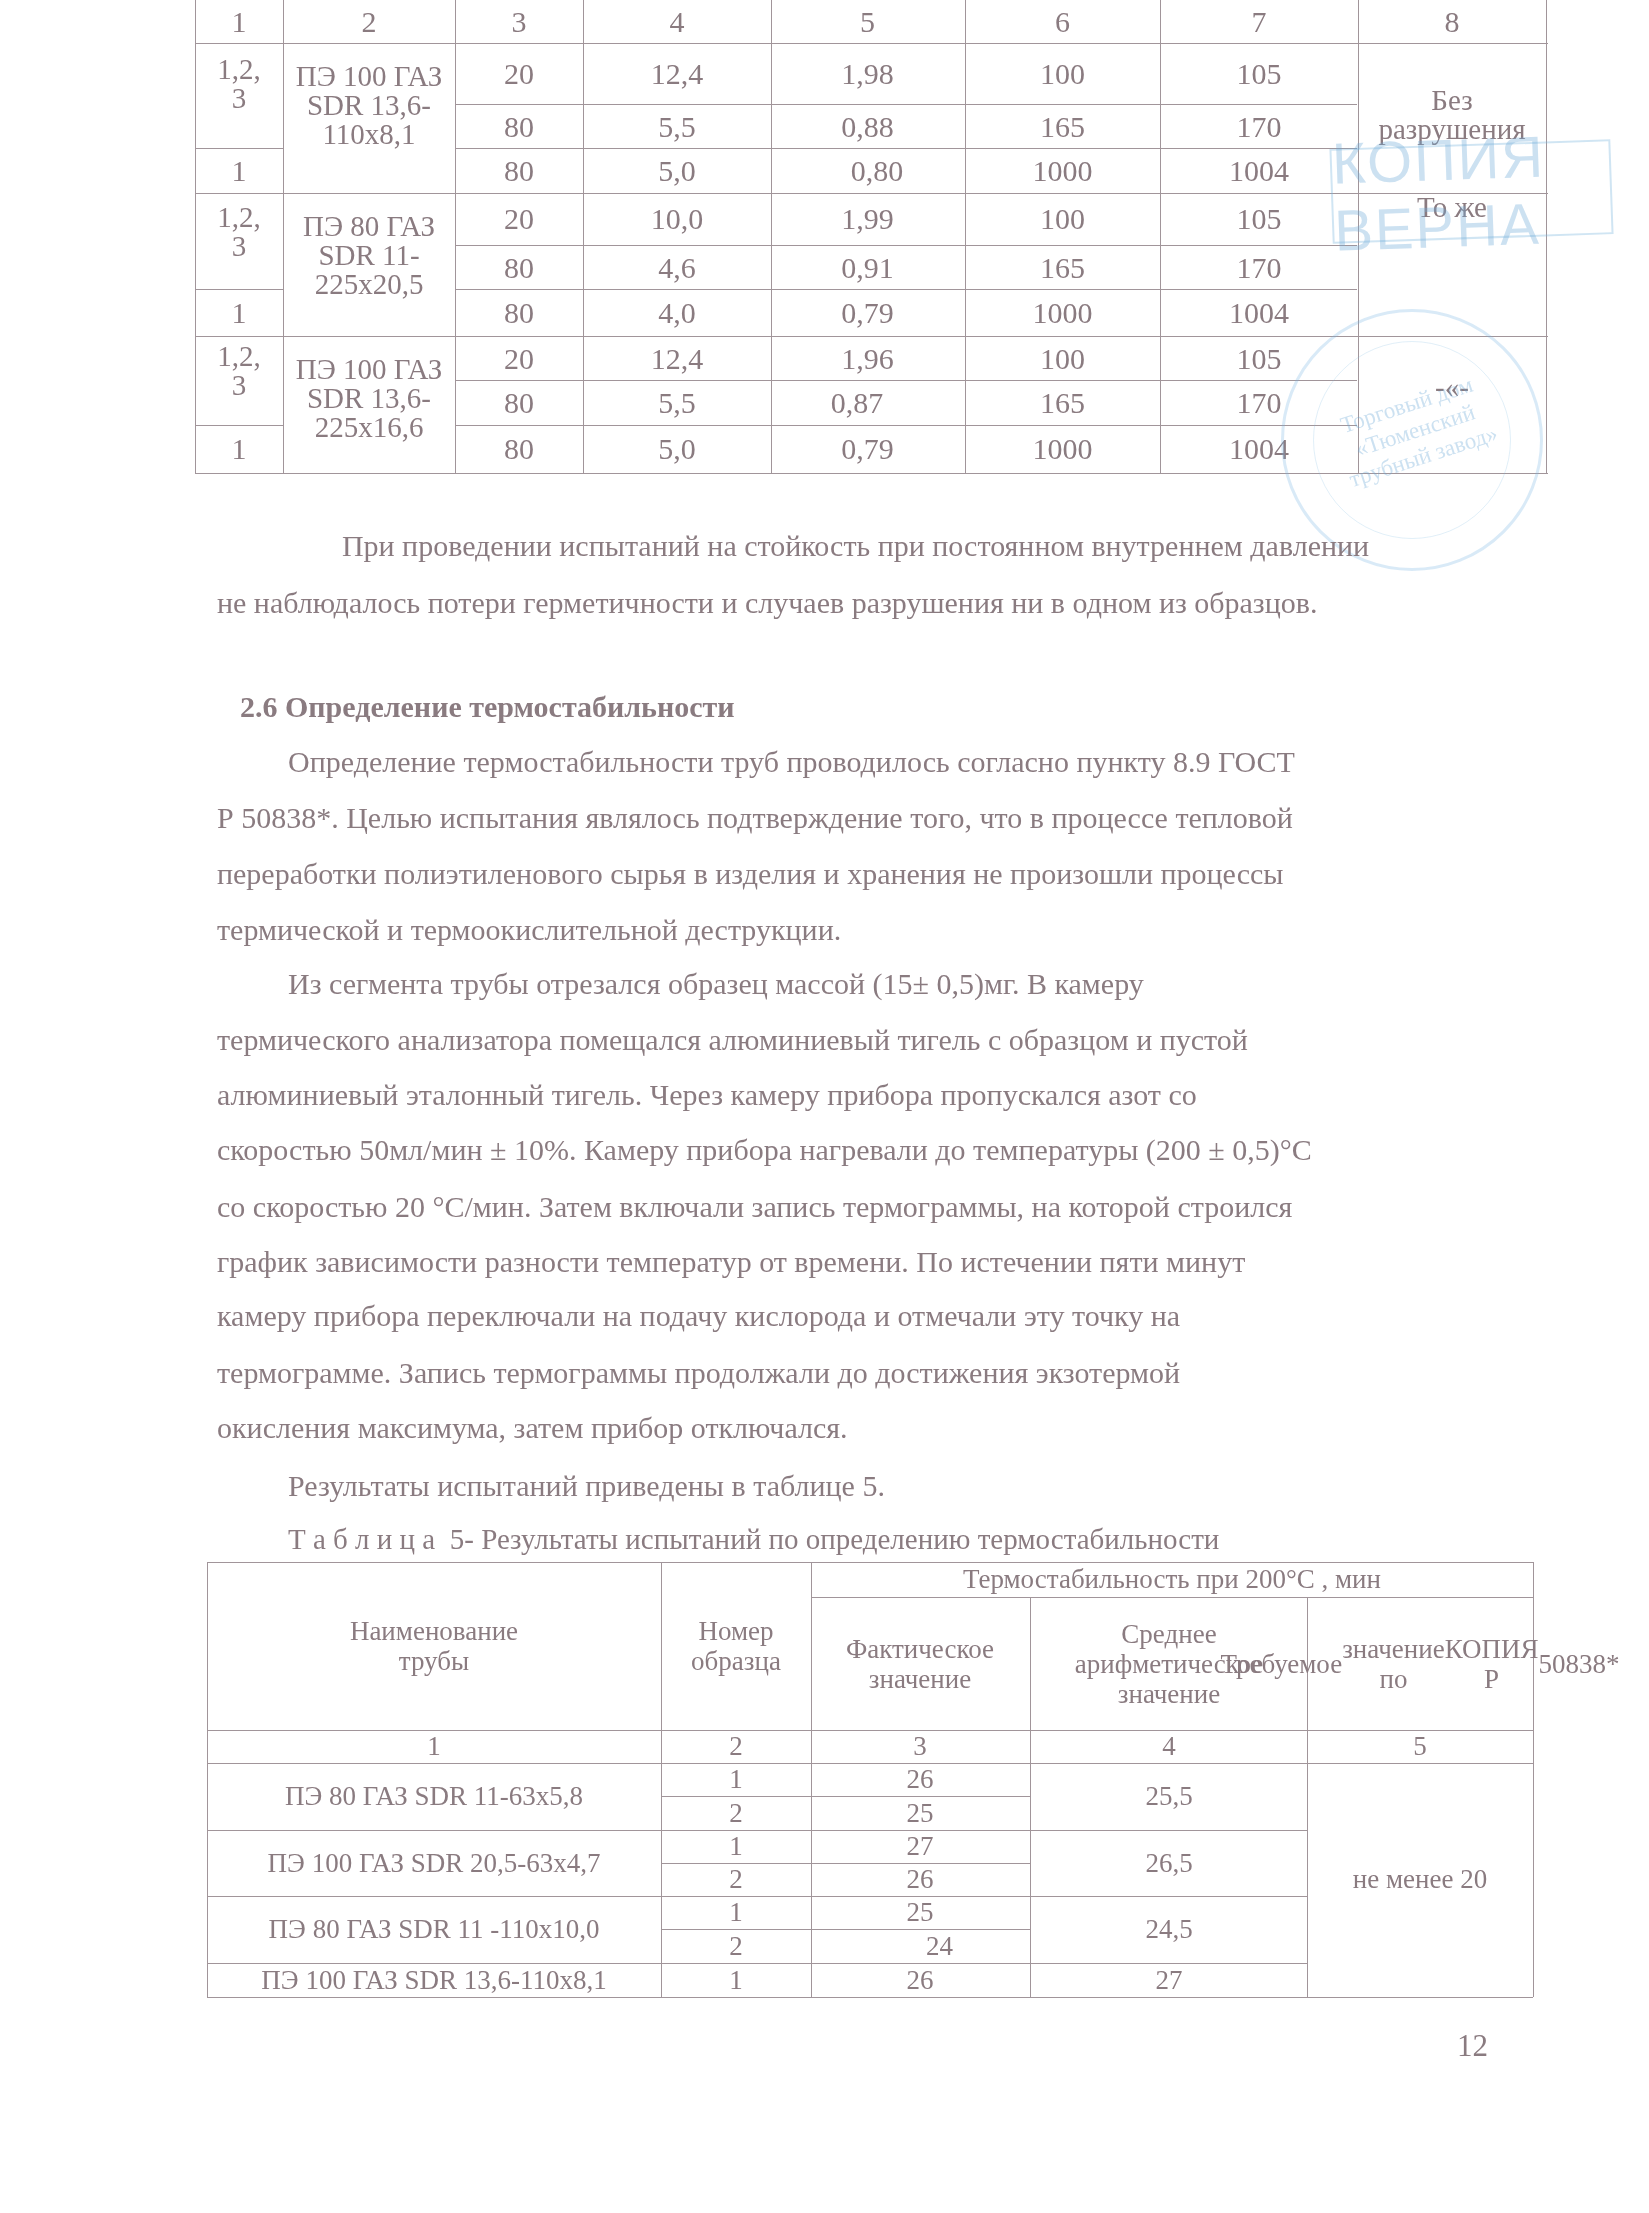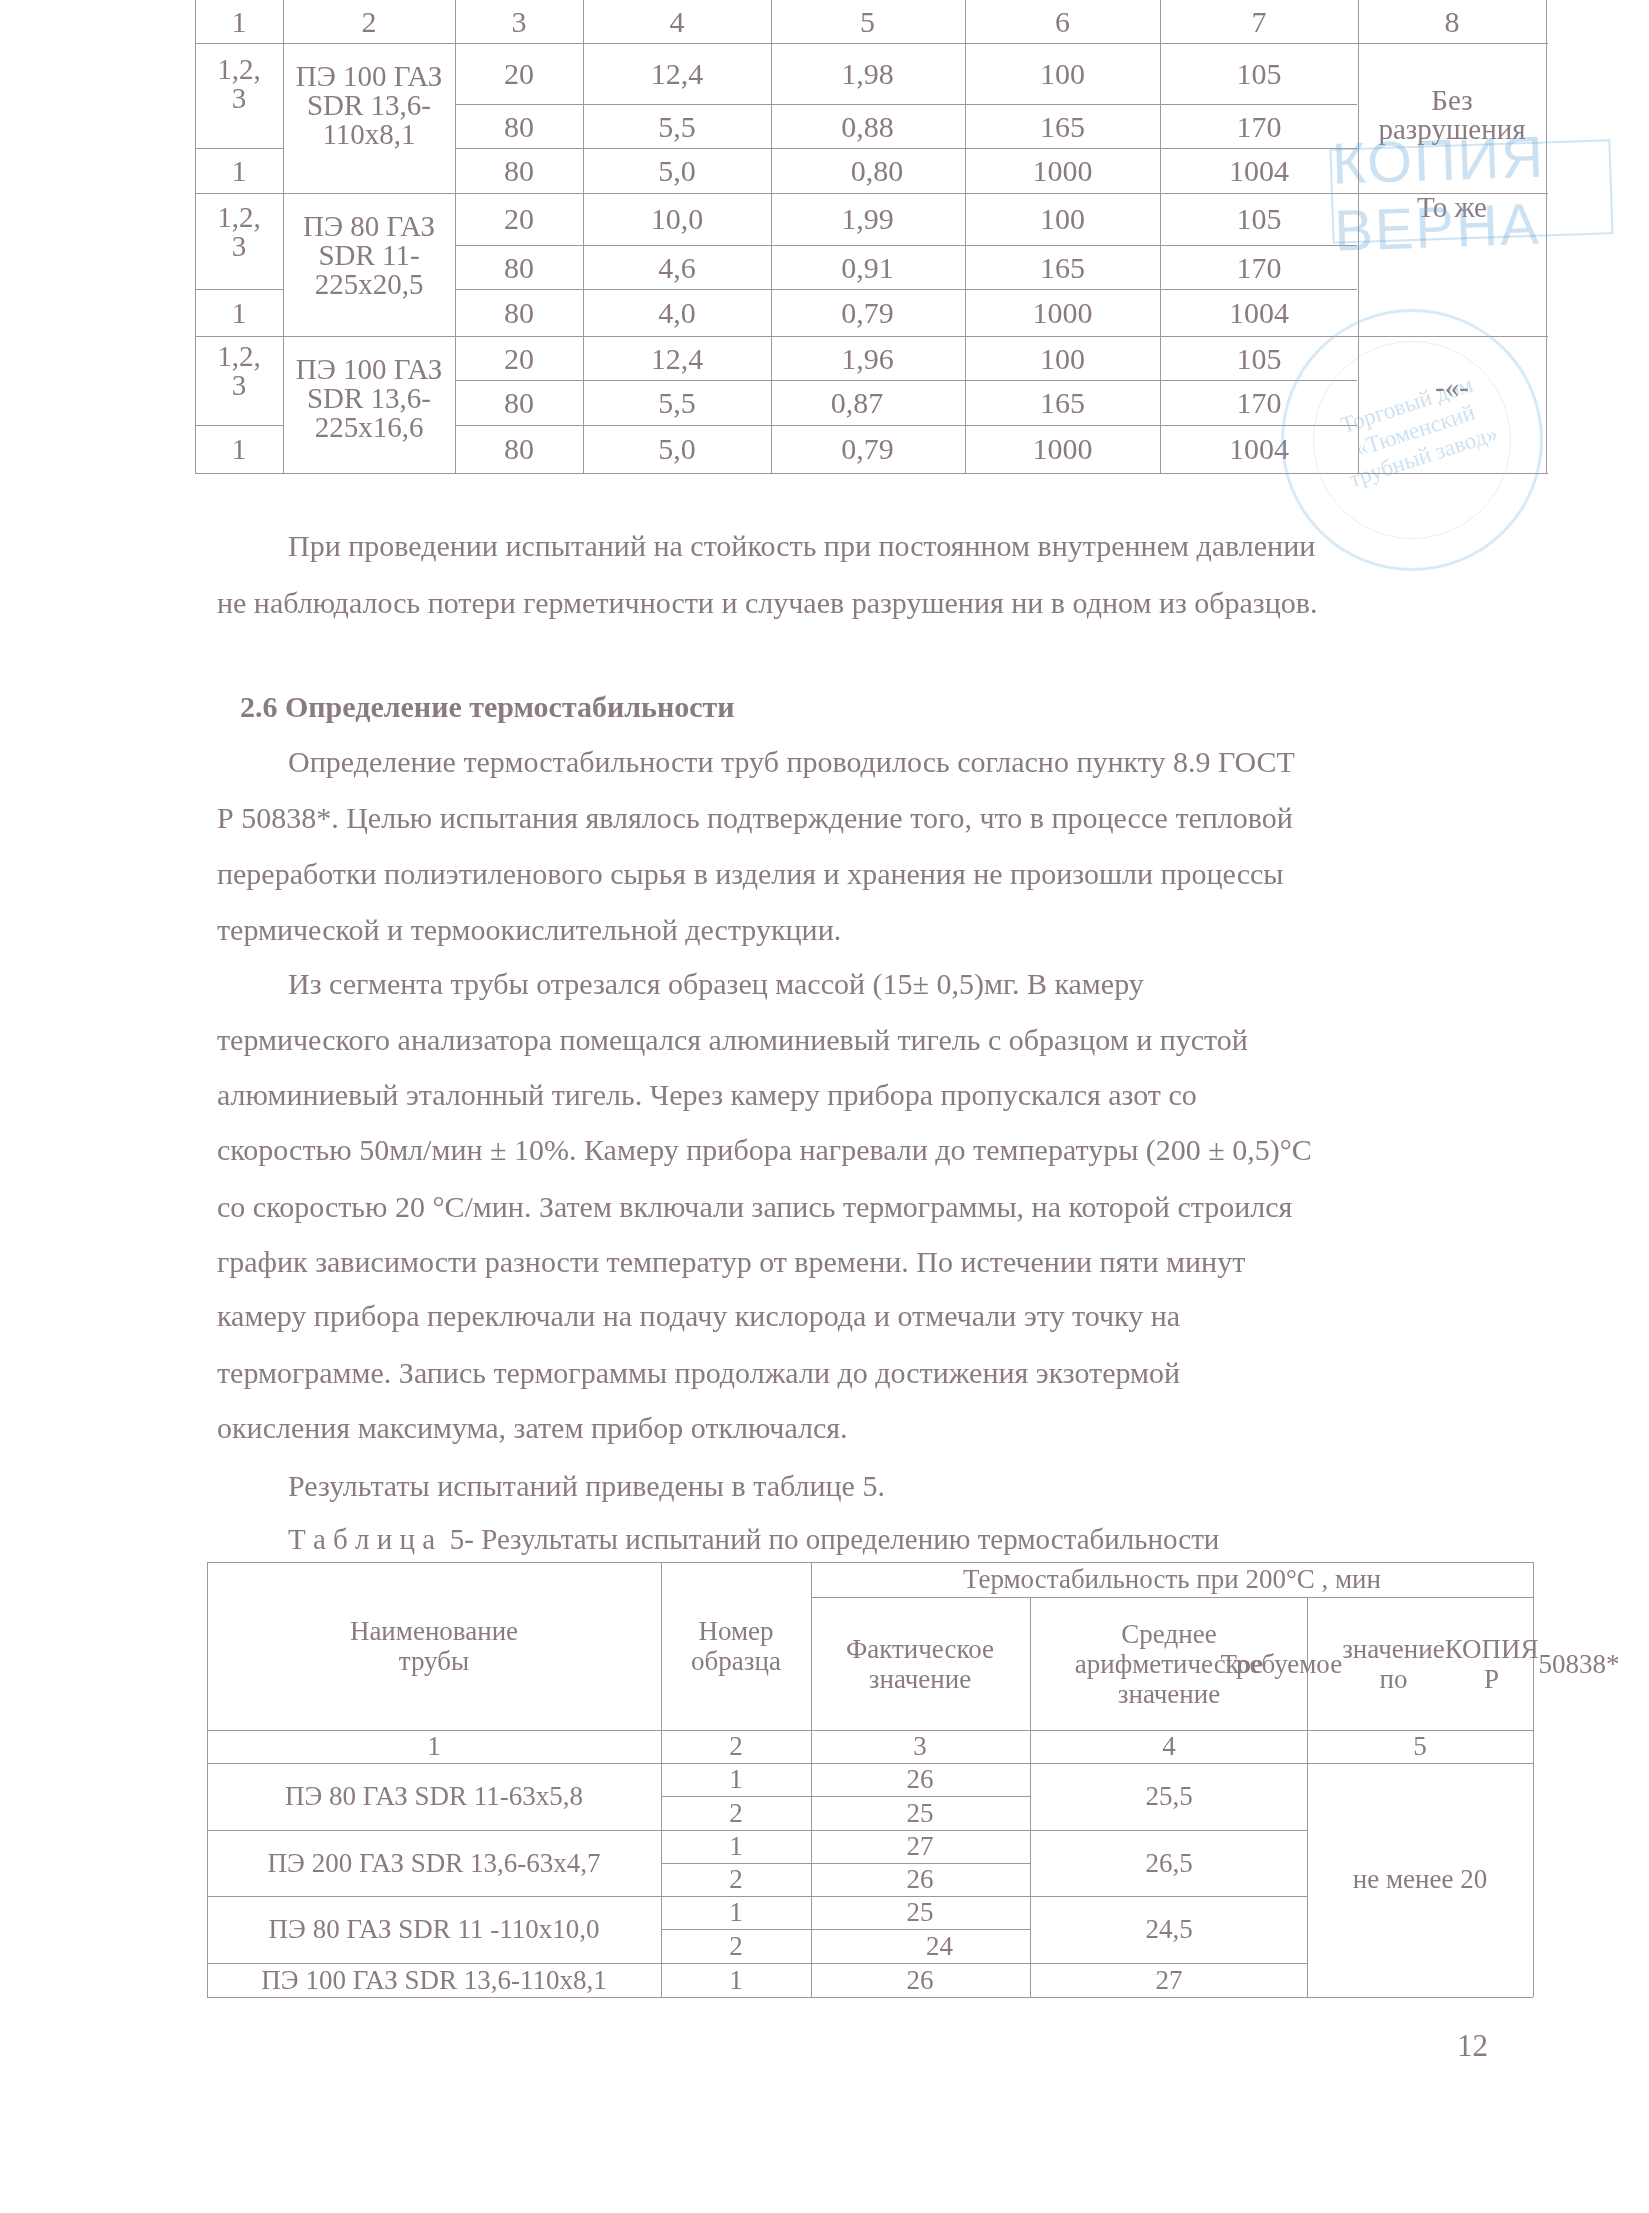--- a/index.html
+++ b/index.html
@@ -16,21 +16,21 @@
     text-align: center; line-height: 1.0;
   }
   .hline { position: absolute; height: 0; border-top: 1.9px solid #a1959a; }
   .vline { position: absolute; width: 0; border-left: 1.9px solid #a1959a; }
   .t1 { font-size: 30px; }
   .t1 .small { font-size: 29px; line-height: 29px; }
   .t5 { font-size: 27px; }
   .line {
     position: absolute; left: 217px; width: 1206px; height: 39px;
     font-size: 30px; white-space: nowrap;
-    display: flex; justify-content: flex-start;
+    display: flex; justify-content: center;
   }
   .line.left { justify-content: flex-start; }
   .line.indent { left: 288px; width: 1135px; }
   .heading { font-weight: bold; }
   .stamp-rect {
     position: absolute; left: 1331px; top: 144px; width: 281px; height: 95px;
     border: 2.9px solid rgba(120,180,220,0.35); box-sizing: border-box;
     color: rgba(110,170,215,0.35); font-family: "Liberation Sans", sans-serif;
     font-size: 58px; letter-spacing: 1.9px;
     display: flex; align-items: center; justify-content: center;
@@ -302,21 +302,21 @@
   <div class="cell" style="left:1030px;top:1730px;width:278px;height:33px">4</div>
   <div class="cell" style="left:1307px;top:1730px;width:226px;height:33px">5</div>
 
   <div class="cell" style="left:207px;top:1763px;width:454px;height:67px">ПЭ 80 ГАЗ  SDR 11-63x5,8</div>
   <div class="cell" style="left:661px;top:1763px;width:150px;height:33px">1</div>
   <div class="cell" style="left:661px;top:1796px;width:150px;height:34px">2</div>
   <div class="cell" style="left:811px;top:1763px;width:218px;height:33px">26</div>
   <div class="cell" style="left:811px;top:1796px;width:218px;height:34px">25</div>
   <div class="cell" style="left:1030px;top:1763px;width:278px;height:67px">25,5</div>
 
-  <div class="cell" style="left:207px;top:1830px;width:454px;height:66px">ПЭ 200 ГАЗ  SDR 13,6-63x4,7</div>
+  <div class="cell" style="left:207px;top:1830px;width:454px;height:66px">ПЭ 100 ГАЗ  SDR 20,5-63x4,7</div>
   <div class="cell" style="left:661px;top:1830px;width:150px;height:33px">1</div>
   <div class="cell" style="left:661px;top:1863px;width:150px;height:33px">2</div>
   <div class="cell" style="left:811px;top:1830px;width:218px;height:33px">27</div>
   <div class="cell" style="left:811px;top:1863px;width:218px;height:33px">26</div>
   <div class="cell" style="left:1030px;top:1830px;width:278px;height:66px">26,5</div>
 
   <div class="cell" style="left:207px;top:1896px;width:454px;height:67px">ПЭ 80 ГАЗ  SDR 11 -110x10,0</div>
   <div class="cell" style="left:661px;top:1896px;width:150px;height:33px">1</div>
   <div class="cell" style="left:661px;top:1929px;width:150px;height:34px">2</div>
   <div class="cell" style="left:811px;top:1896px;width:218px;height:33px">25</div>

